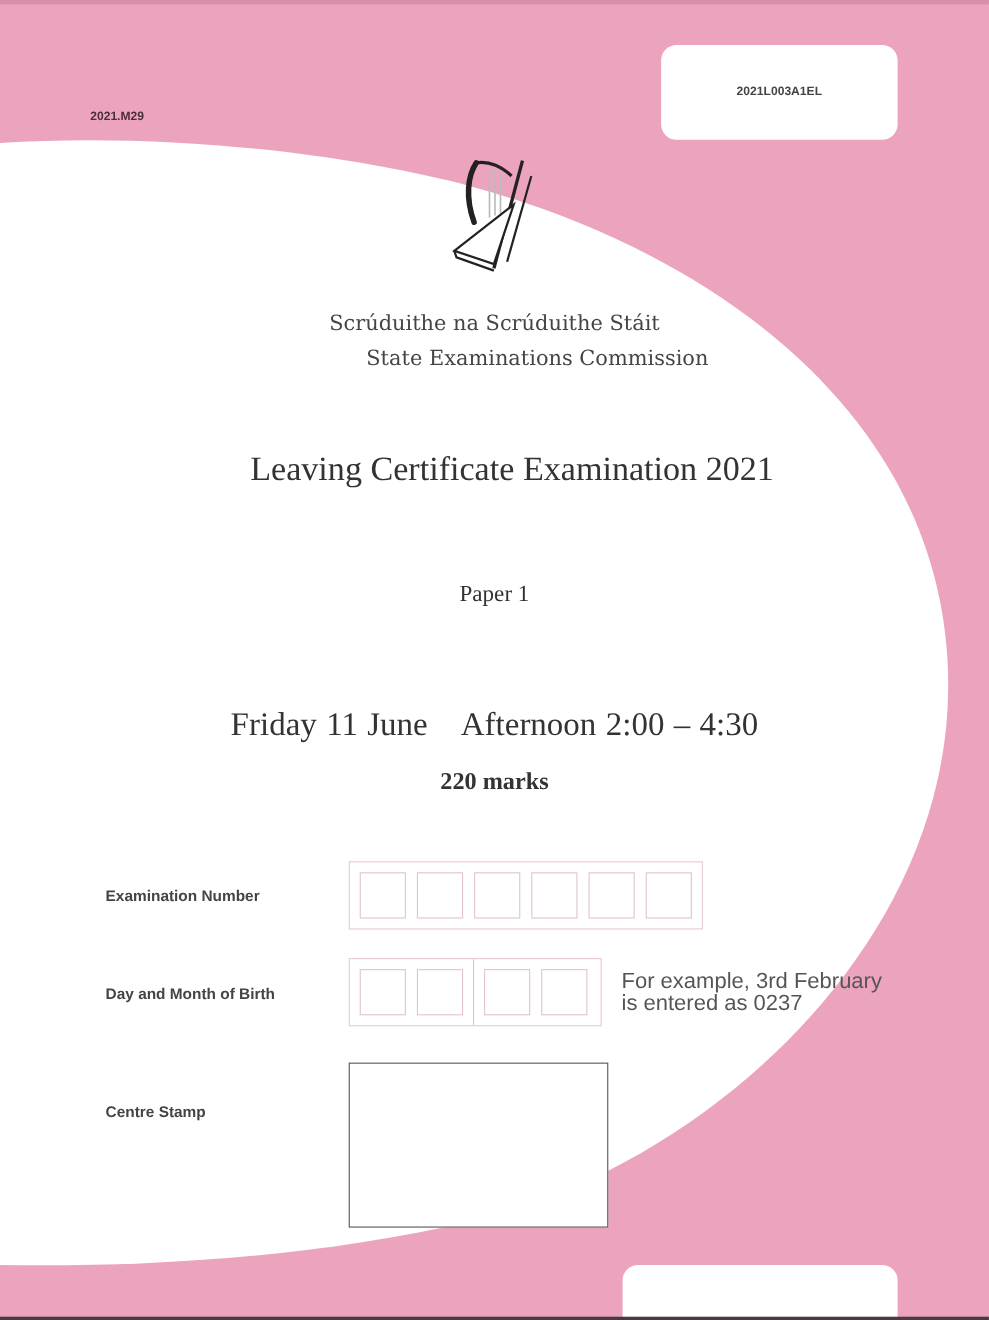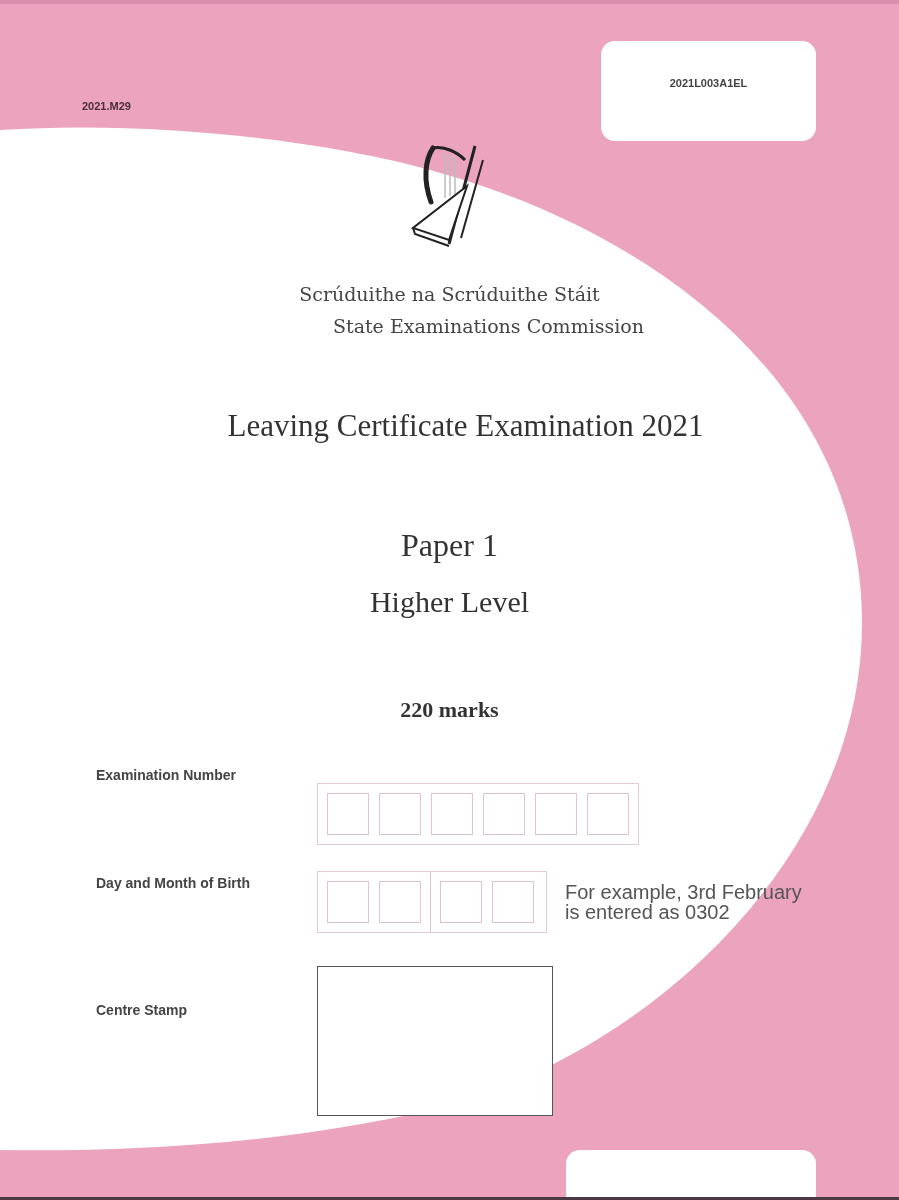--- a/index.html
+++ b/index.html
@@ -2,29 +2,29 @@
 <html><head>
   <meta charset="utf-8">
   <style>
     html, body { margin: 0; padding: 0; }
     body { width: 899px; height: 1200px; overflow: hidden; background: #eca3be; position: relative; font-family: "Liberation Serif", serif; color: #333; }
     .page { position: absolute; left: 0; top: 0; width: 899px; height: 1200px; }
     .bg-shape { position: absolute; left: 0; top: 0; }
     .topshade { position: absolute; left: 0; top: 0; width: 899px; height: 4px; background: #d98fab; }
     .bottombar { position: absolute; left: 0; bottom: 0; width: 899px; height: 3px; background: #4a3a44; }
     .code-left { position: absolute; left: 82px; top: 100px; font-family: "Liberation Sans", sans-serif; font-weight: bold; font-size: 11px; color: #4a2e3a; text-align: right; }
-    .code-box { position: absolute; left: 601px; top: 41px; width: 215px; height: 100px; background: #fff; border-radius: 14px; }
+    .code-box { position: absolute; left: 601px; top: 41px; width: 215px; height: 86px; background: #fff; border-radius: 14px; }
     .code-box span { position: absolute; left: 0; right: 0; top: 36px; text-align: center; font-family: "Liberation Sans", sans-serif; font-weight: bold; font-size: 11px; color: #444; }
     .bottom-box { position: absolute; left: 566px; top: 1150px; width: 250px; height: 60px; background: #fff; border-radius: 14px; }
     .logo { position: absolute; left: 405px; top: 140px; width: 90px; height: 110px; }
     .org { position: absolute; left: 0; width: 899px; text-align: center; font-family: "DejaVu Serif", serif; font-size: 19px; color: #444; }
     .title { position: absolute; left: 0; width: 899px; text-align: center; color: #333; }
     .t1 { top: 408px; font-size: 31px; padding-left: 16px; }
     .t2 { top: 462px; font-size: 37px; }
-    .t3 { top: 527px; font-size: 32px; }
+    .t3 { top: 527px; font-size: 21px; }
     .t4 { top: 585px; font-size: 30px; }
     .t5 { top: 642px; font-size: 30px; word-spacing: 1px; }
     .t6 { top: 697px; font-size: 22px; font-weight: bold; }
     .date-gap { display: inline-block; width: 30px; }
     .label { position: absolute; left: 96px; font-family: "Liberation Sans", sans-serif; font-weight: bold; font-size: 14px; color: #444; }
     .boxrow { position: absolute; border: 1px solid #e7c9d2; background: #fff; }
     .cell { position: absolute; width: 40px; height: 40px; border: 1px solid #e2c3cc; background: #fff; top: 9px; }
     .divider { position: absolute; top: 0; width: 1px; height: 100%; background: #e2c3cc; }
     .example { position: absolute; left: 565px; top: 882px; font-family: "Liberation Sans", sans-serif; font-size: 20px; line-height: 20px; color: #555; }
     .stamp { position: absolute; left: 317px; top: 966px; width: 234px; height: 148px; border: 1.5px solid #555; background: #fff; }
@@ -53,44 +53,46 @@
     <path d="M78,20 L56,98" stroke="#222" stroke-width="2"></path>
     <path d="M62,46 L8,88 L44,100 Z" fill="#fff" stroke="#222" stroke-width="2"></path>
     <path d="M8,88 L10,94 L44,106" stroke="#222" stroke-width="2" fill="none"></path>
   </svg>
 
   <div class="org" style="top:283px;">Scrúduithe na Scrúduithe Stáit</div>
   <div class="org" style="top:315px;margin-left:39px;">State Examinations Commission</div>
 
   <div class="title t1">Leaving Certificate Examination 2021</div>
   <div class="title t3">Paper 1</div>
-  <div class="title t4">Higher Level</div>
+  <div class="title t5">
+    <span>Friday 11 June</span><span class="date-gap"></span><span>Afternoon 2:00 – 4:30</span>
+  </div>
   <div class="title t6">220 marks</div>
 
-  <div class="label" style="top:767px;">Examination Number</div>
+  <div class="label" style="top:806px;">Examination Number</div>
   <div class="boxrow" style="left:317px; top:783px; width:320px; height:60px;">
     <div class="cell" style="left:9px;"></div>
     <div class="cell" style="left:61px;"></div>
     <div class="cell" style="left:113px;"></div>
     <div class="cell" style="left:165px;"></div>
     <div class="cell" style="left:217px;"></div>
     <div class="cell" style="left:269px;"></div>
   </div>
 
-  <div class="label" style="top:875px;">Day and Month of Birth</div>
+  <div class="label" style="top:895px;">Day and Month of Birth</div>
   <div class="boxrow" style="left:317px; top:871px; width:228px; height:60px;">
     <div class="cell" style="left:9px;"></div>
     <div class="cell" style="left:61px;"></div>
     <div class="divider" style="left:112px;"></div>
     <div class="cell" style="left:122px;"></div>
     <div class="cell" style="left:174px;"></div>
   </div>
   <div class="example">
     <div>For example, 3rd February</div>
-    <div>is entered as 0302</div>
+    <div>is entered as 0237</div>
   </div>
 
   <div class="label" style="top:1002px;">Centre Stamp</div>
   <div class="stamp"></div>
 
   <div class="bottom-box"></div>
   <div class="bottombar"></div>
 </div>
 
 </body></html>

